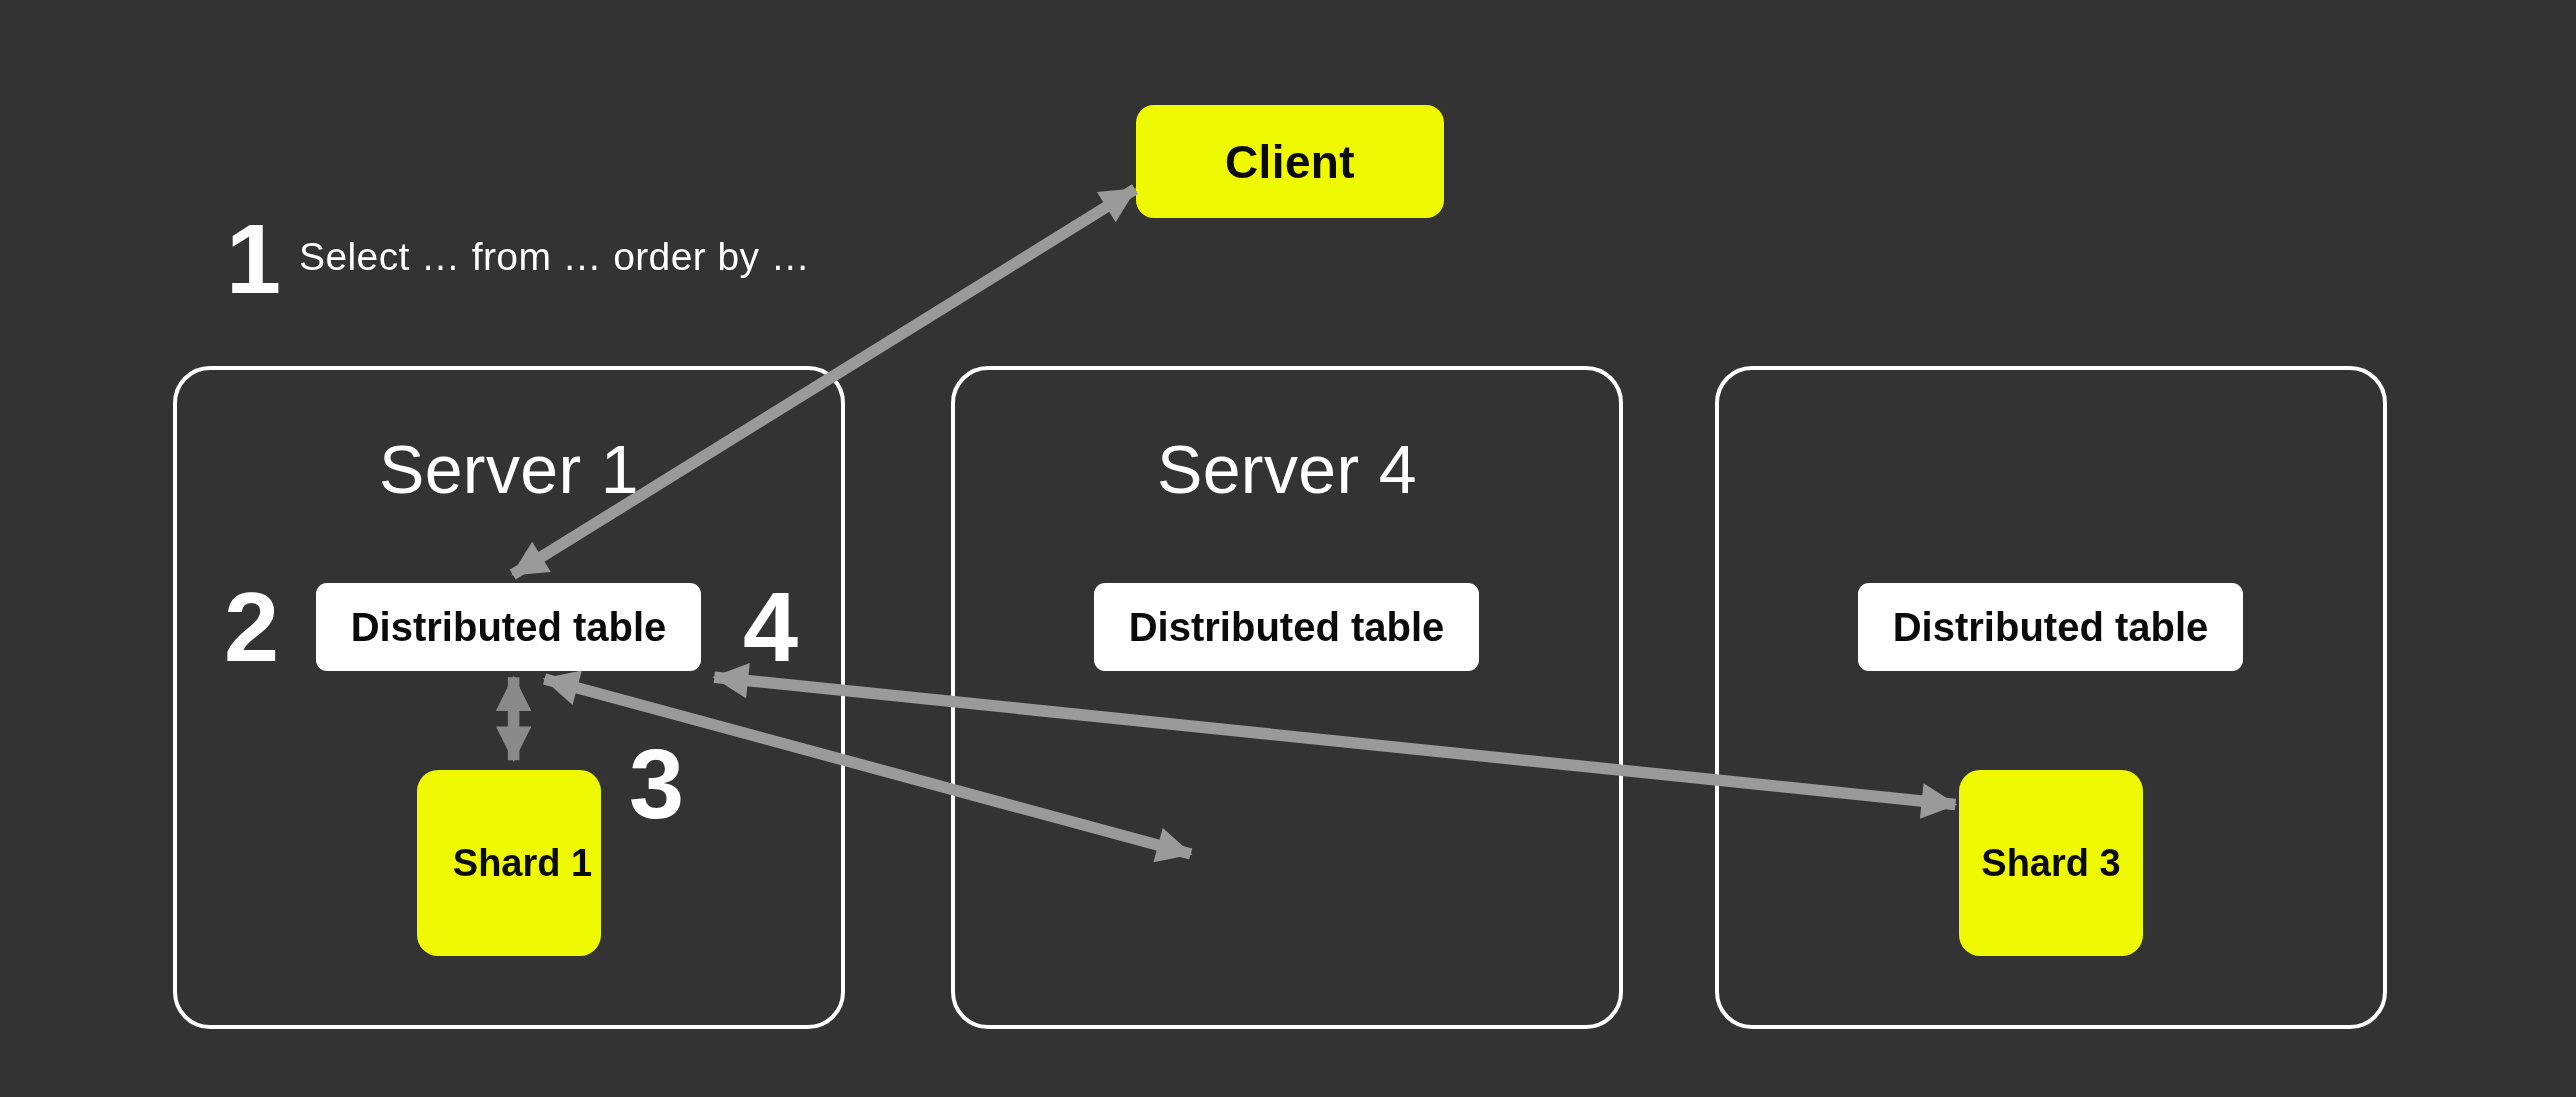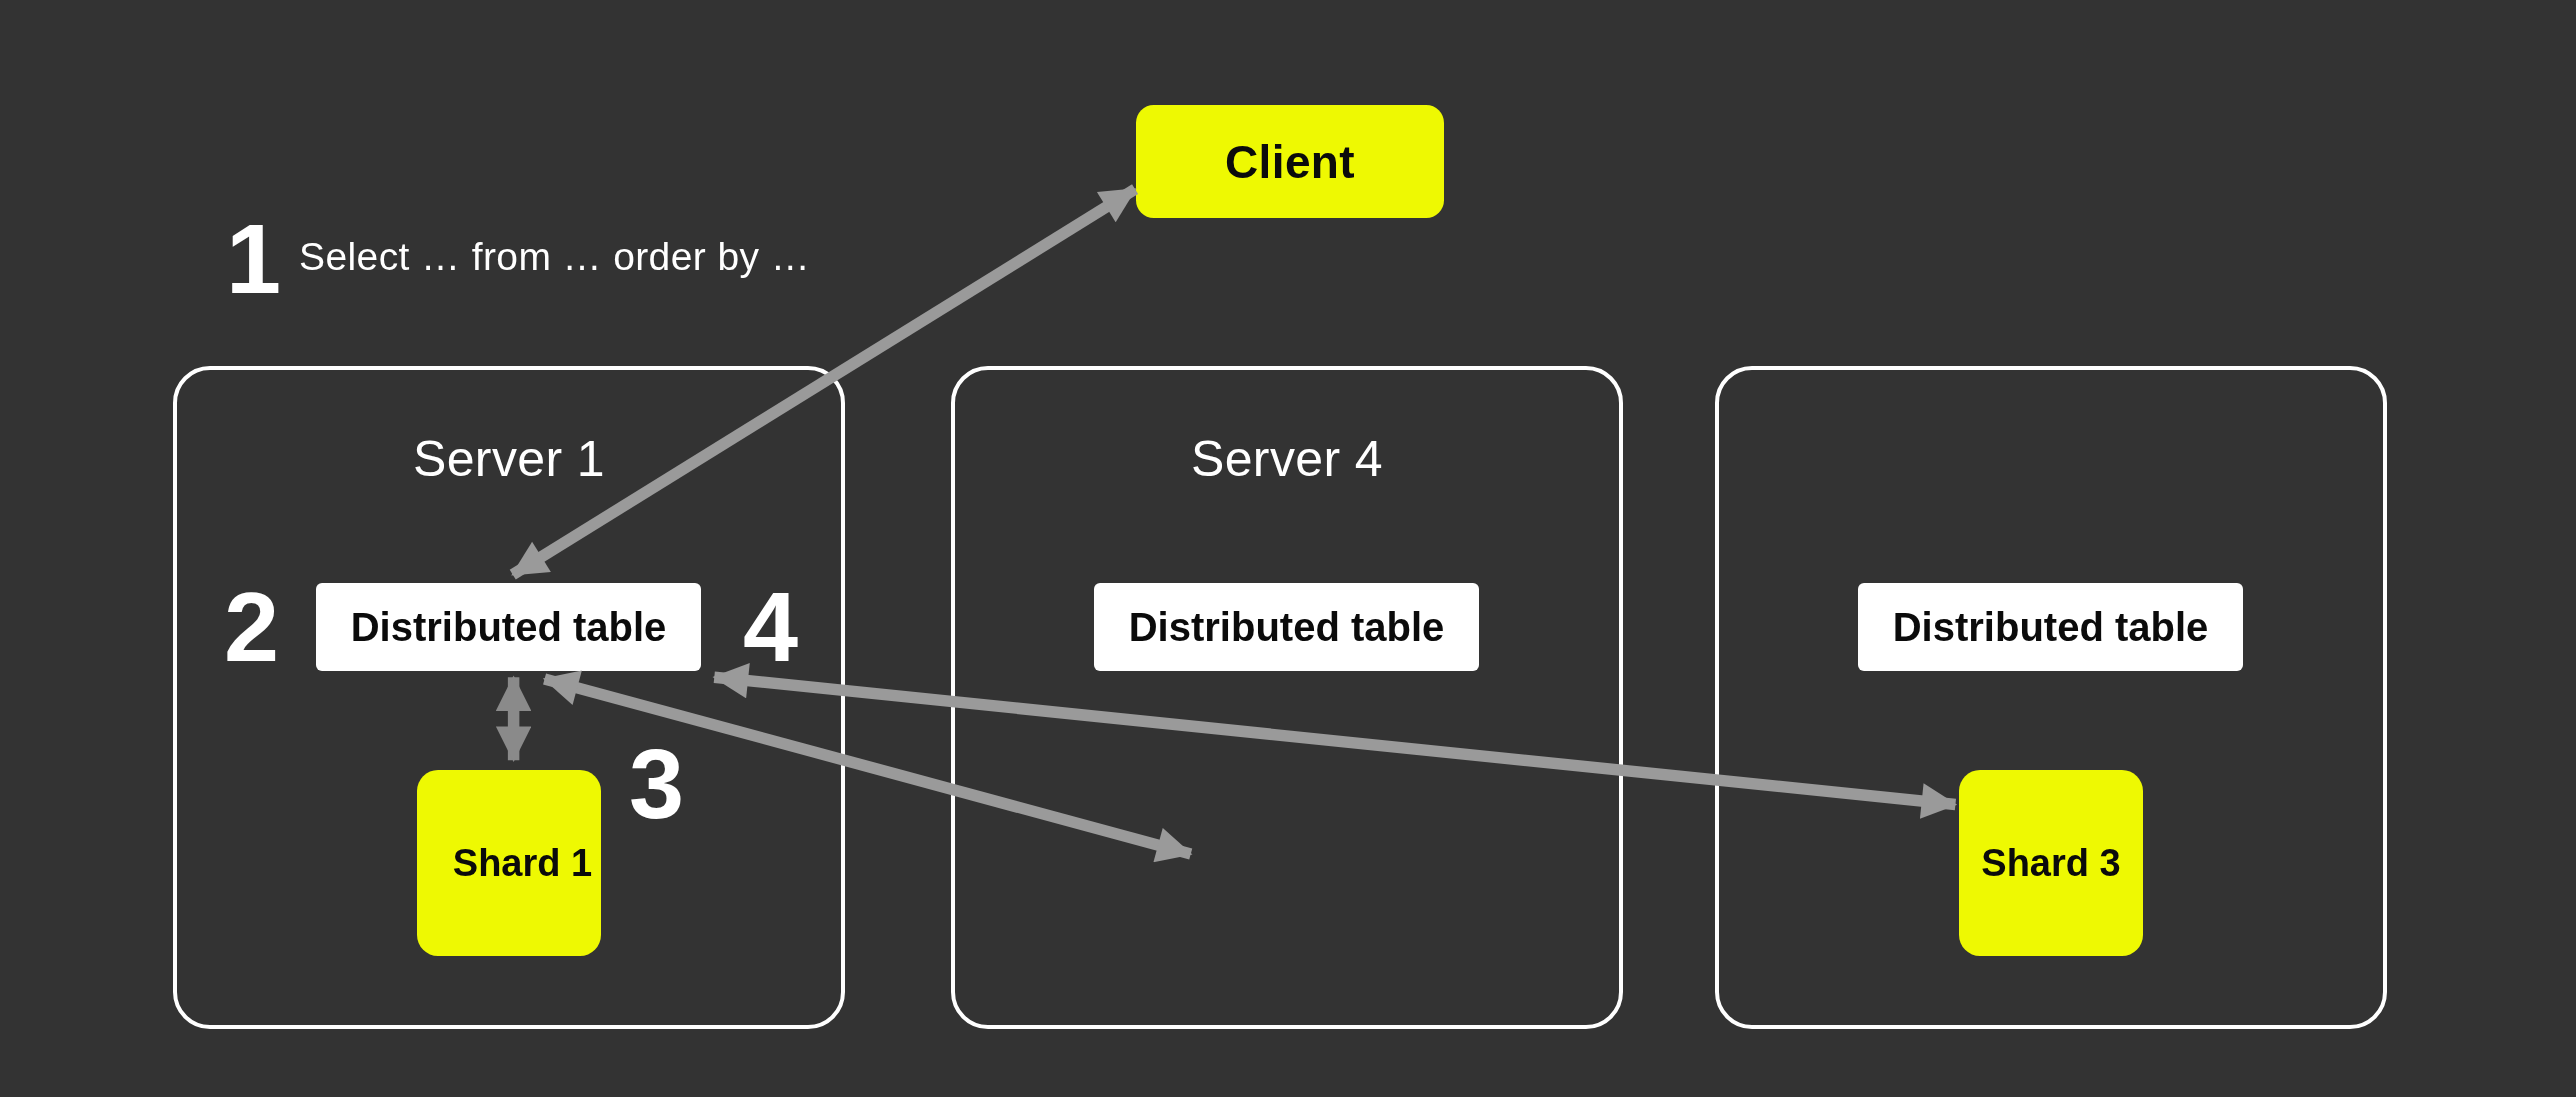--- a/index.html
+++ b/index.html
@@ -63,31 +63,31 @@
     background: transparent;
   }
   #server-1 { left: 173px; }
   #server-2 { left: 951px; }
   #server-3 { left: 1715px; }
 
   .server-title {
     top: 430px; width: 672px;
     text-align: center;
     color: var(--text-light);
-    font-size: 50px; font-weight: 400;
+    font-size: 68px; font-weight: 400;
     letter-spacing: 0.4px;
   }
   #server-1-title { left: 173px; }
   #server-2-title { left: 951px; }
   #server-3-title { left: 1715px; }
 
   .dist-table {
     top: 583px; width: 385px; height: 88px;
     background: var(--node-white);
-    border-radius: 6px;
+    border-radius: 11px;
     display: flex; align-items: center; justify-content: center;
   }
   #dist-table-1 { left: 316px; }
   #dist-table-2 { left: 1094px; }
   #dist-table-3 { left: 1858px; }
   .dist-table .label {
     font-size: 40px; font-weight: 700; color: var(--text-dark);
     white-space: nowrap;
   }
 

